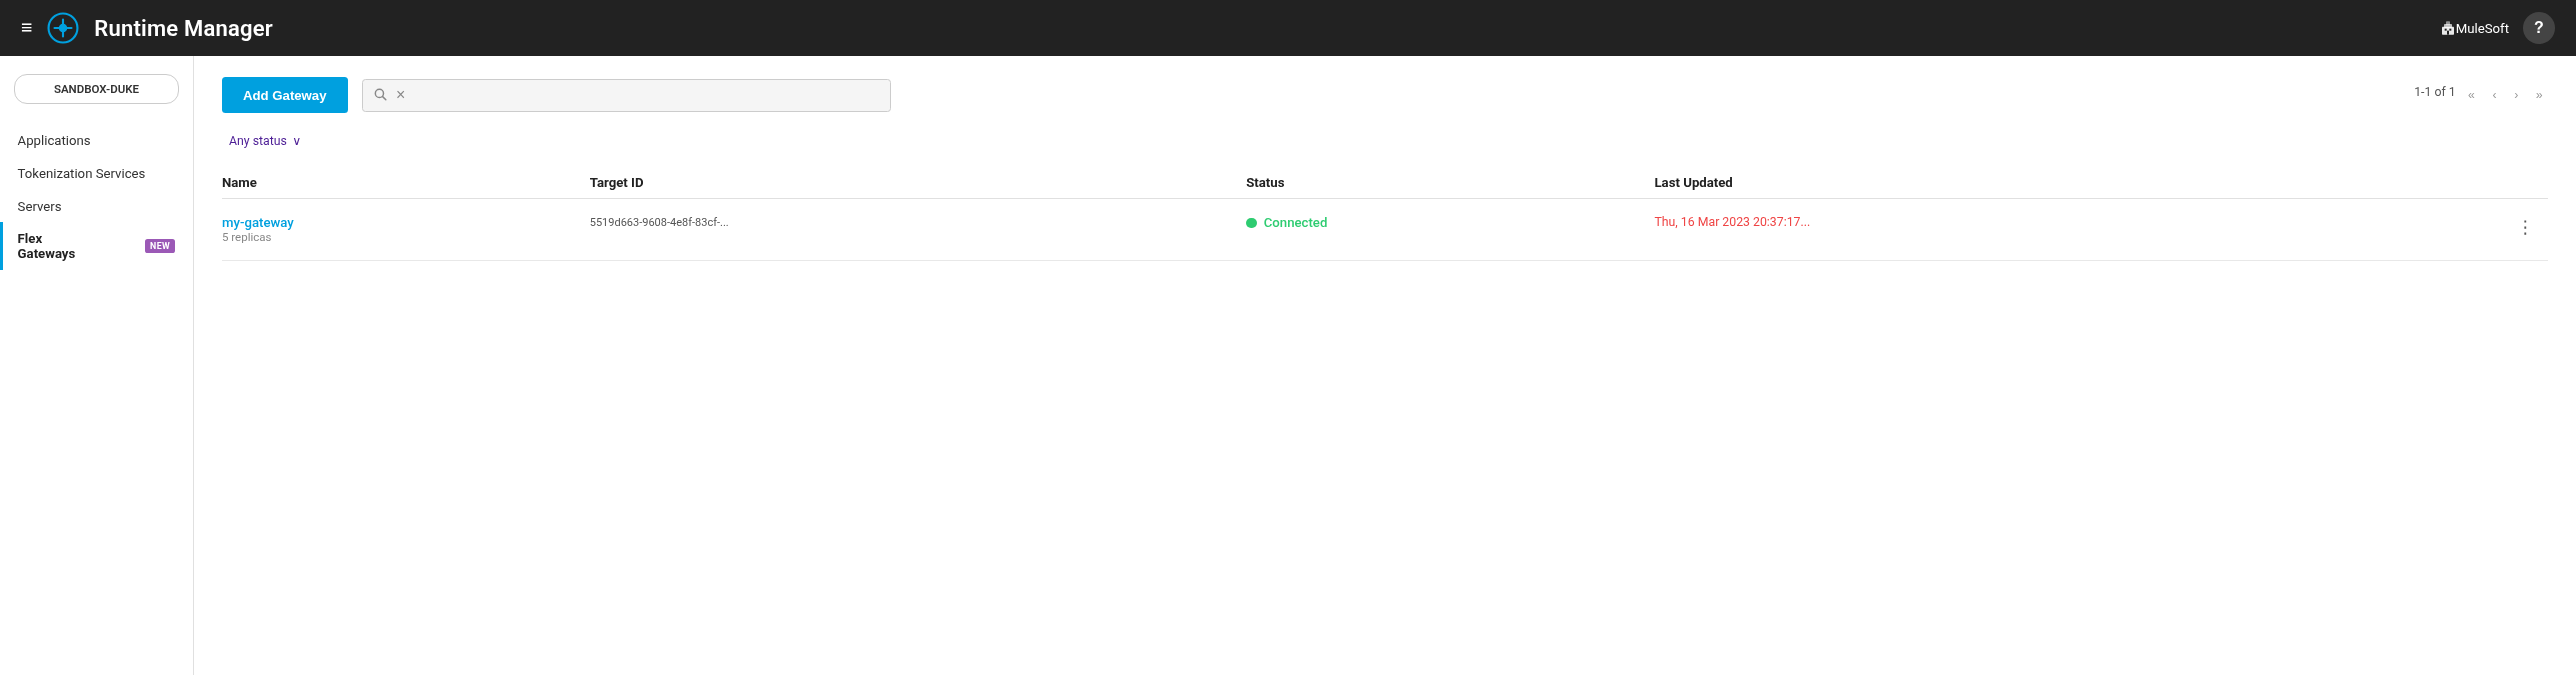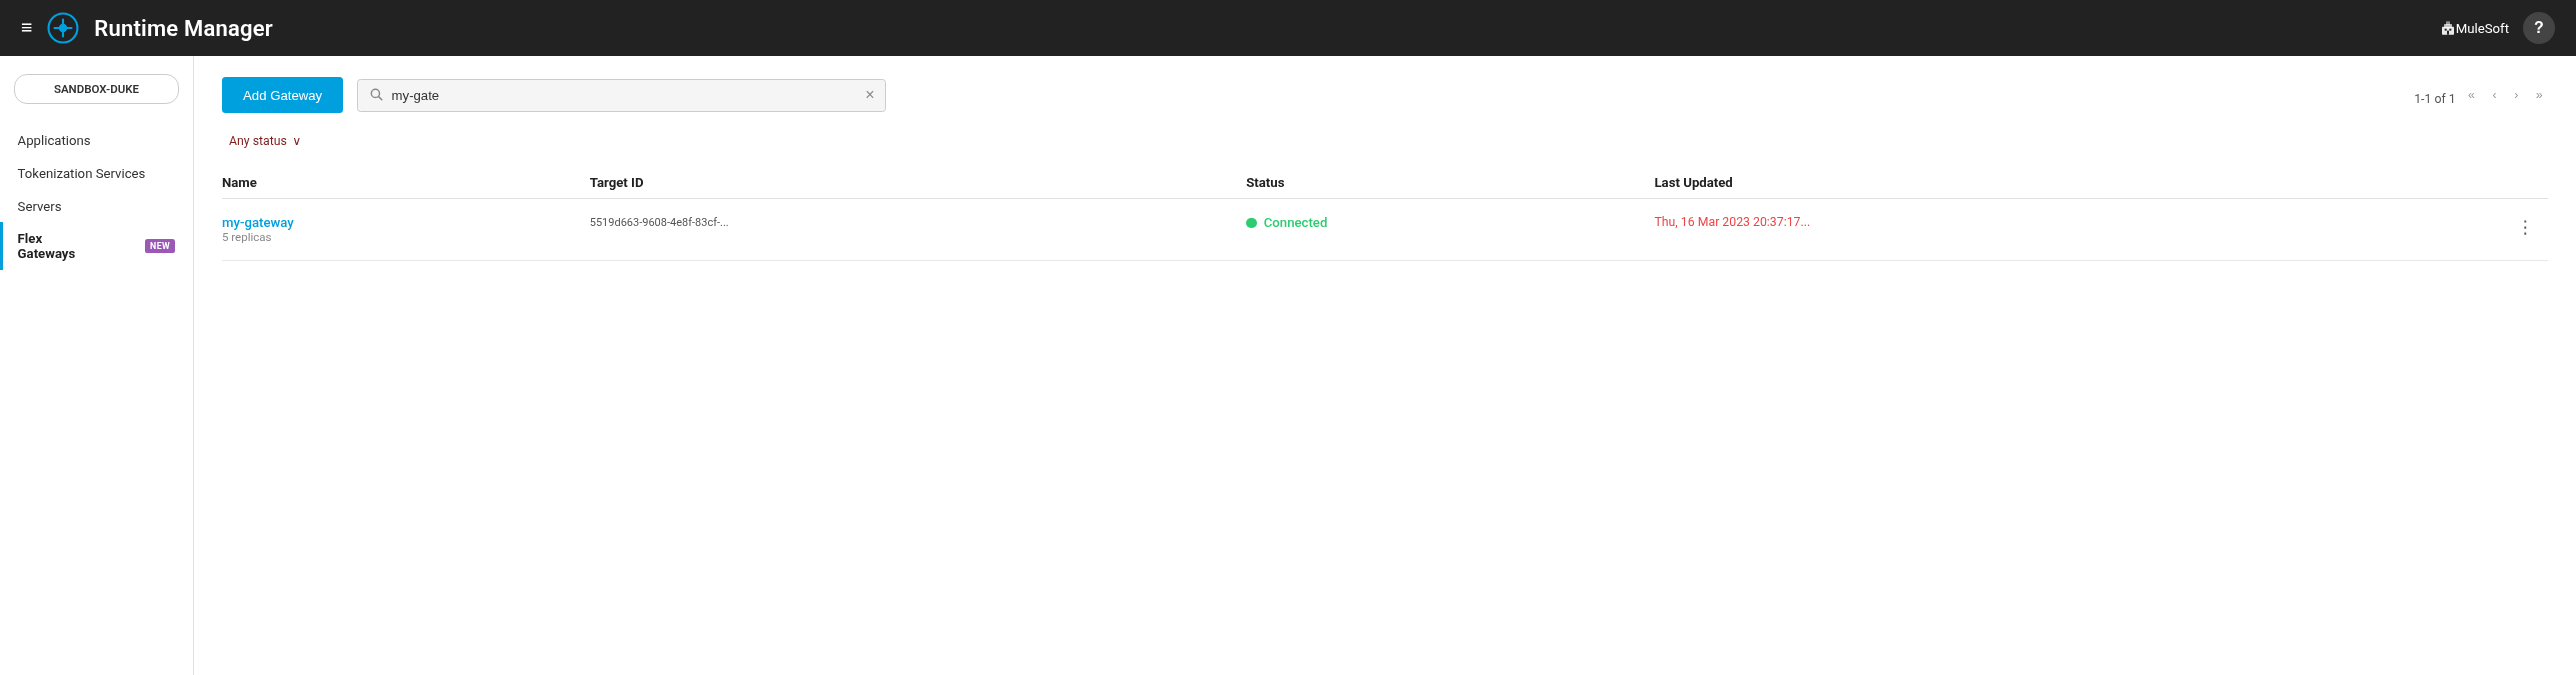--- a/index.html
+++ b/index.html
@@ -134,21 +134,21 @@
       align-items: center;
       gap: 14px;
       margin-bottom: 17.6px;
     }
     .add-gateway-btn {
       background: #00a0df;
       color: white;
       border: none;
       padding: 10.6px 21px;
       font-size: 13.2px;
-      font-weight: 400;
+      font-weight: 700;
       border-radius: 3.5px;
       cursor: pointer;
       white-space: nowrap;
     }
     .search-box {
       display: flex;
       align-items: center;
       border: 0.9px solid #ccc;
       border-radius: 3.5px;
       background: #f5f5f5;
@@ -173,21 +173,21 @@
       background: none;
       border: none;
       cursor: pointer;
       color: #888;
       font-size: 16px;
       line-height: 1;
       padding: 0;
     }
     .pagination {
       display: flex;
-      align-items: flex-end;
+      align-items: flex-start;
       gap: 7px;
       margin-left: auto;
       color: #555;
       font-size: 12.3px;
     }
     .page-btn {
       background: none;
       border: none;
       cursor: pointer;
       color: #999;
@@ -197,21 +197,21 @@
 
     
     .filter-bar {
       margin-bottom: 14px;
     }
     .status-filter {
       display: inline-flex;
       align-items: center;
       gap: 5.3px;
       font-size: 12.3px;
-      color: #7f1d1d;
+      color: #4c1d95;
       cursor: pointer;
       padding: 3.5px 7px;
       text-align: right;
     }
 
     
     .table {
       width: 100%;
       border-collapse: collapse;
     }
@@ -336,21 +336,20 @@
     <div class="toolbar">
       <button class="add-gateway-btn">Add Gateway</button>
 
       <div class="search-box">
         <span class="search-icon-wrap">
           <svg width="14" height="14" viewBox="0 0 24 24" fill="none" stroke="#888" stroke-width="2.5" stroke-linecap="round">
             <circle cx="11" cy="11" r="7"></circle>
             <line x1="16.5" y1="16.5" x2="22" y2="22"></line>
           </svg>
         </span>
-        <input class="search-input" type="text" value="my-gate" style="">
         <button class="clear-btn">×</button>
       </div>
 
       <div class="pagination">
         <span>1-1 of 1</span>
         <button class="page-btn">«</button>
         <button class="page-btn">‹</button>
         <button class="page-btn">›</button>
         <button class="page-btn">»</button>
       </div>

